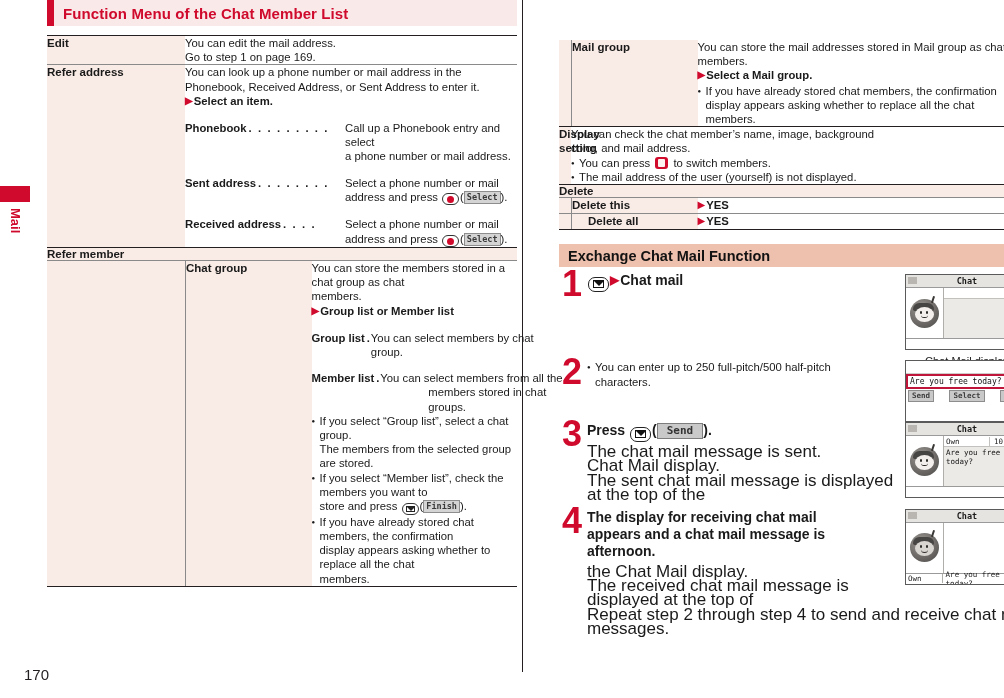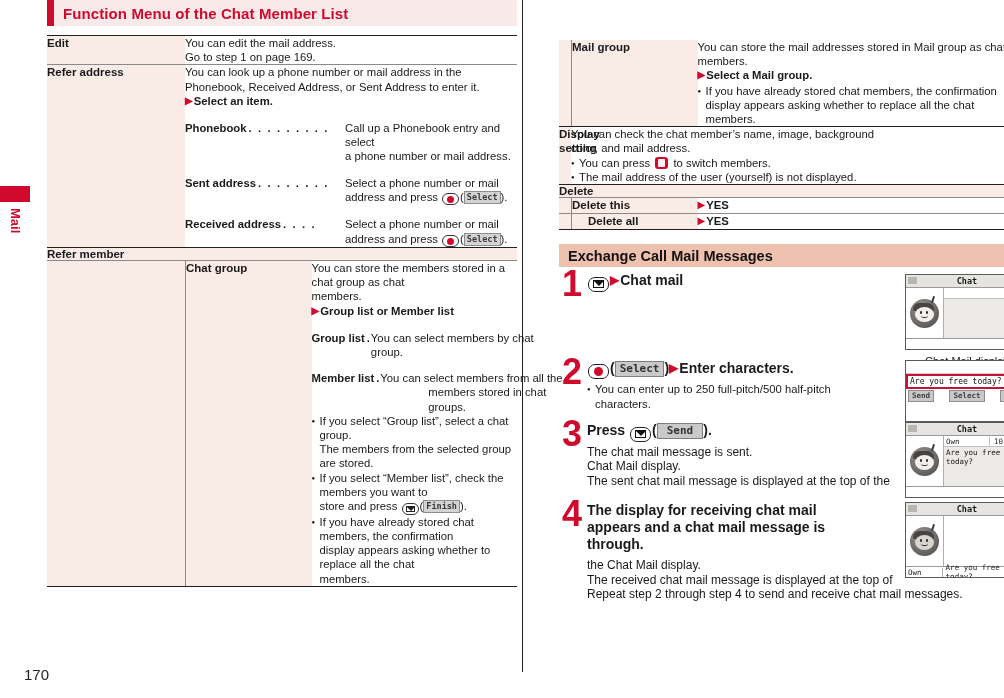--- a/index.html
+++ b/index.html
@@ -173,21 +173,21 @@
     font-size: 36px; font-weight: bold; color: #cf0a2c;
     font-family: "Liberation Sans", sans-serif;
     line-height: 36px;
     width: 26px; text-align: center;
   }
   .step-body { margin-left: 28px; padding-right: 132px; }
   .step-head {
     font-size: 14px; font-weight: bold; line-height: 17px;
     display: block;
   }
-  .step-sub { font-size: 12px; line-height: 14.4px; margin-top: 3px; }
+  .step-sub { font-size: 17px; line-height: 14.4px; margin-top: 3px; }
 
   .key-lg {
     display: inline-flex; align-items: center; justify-content: center;
     width: 21px; height: 15px;
     border: 1.5px solid #222; border-radius: 7px;
     vertical-align: -3px; background: #fff; margin: 0 1px;
   }
   .key-lg .dot { width: 9px; height: 9px; border-radius: 50%; background: #d10a2c; }
   .key-lg .env { width: 11px; height: 8px; border: 1.3px solid #111; position: relative; }
   .key-lg .env:before {
@@ -516,21 +516,21 @@
               </table>
         </td>
       </tr>
       <tr>
             <td class="rule-bot" colspan="2" style="height:0;padding:0"></td>
           </tr>
     </tbody>
       </table>
 
     <div class="sec-title2">
-      <div class="txt">Exchange Call Mail Messages</div>
+      <div class="txt">Exchange Chat Mail Function</div>
     </div>
 
     <div class="step" style="min-height:82px">
       <div class="step-num">1</div>
       <div class="step-body">
         <div class="step-head">
           <span class="key-lg">
               <span class="env"></span>
             </span><span class="arrow" style="font-size:12px">▶</span><span>Chat mail</span>
         </div>
@@ -565,25 +565,20 @@
             <span class="txt2"></span>
           </div>
         </div>
         <div class="shot-cap">Chat Mail display</div>
       </div>
     </div>
 
     <div class="step" style="min-height:58px;margin-top:6px">
       <div class="step-num">2</div>
       <div class="step-body">
-        <div class="step-head">
-          <span class="key-lg">
-              <span class="dot"></span>
-            </span>(<span class="softkey-lg">Select</span>)<span class="arrow" style="font-size:12px">▶</span><span>Enter characters.</span>
-        </div>
         <ul class="bul" style="margin-top:3px">
           <li>
             <span>You can enter up to 250 full-pitch/500 half-pitch</span><br>
             <span>characters.</span>
           </li>
         </ul>
       </div>
       <div class="shot" style="top:0px">
         <div class="screen-edit">
           <div class="edit-top"></div>
@@ -644,21 +639,21 @@
         </div>
       </div>
     </div>
 
     <div class="step" style="min-height:100px;margin-top:6px">
       <div class="step-num">4</div>
       <div class="step-body">
         <div class="step-head">
           <span>The display for receiving chat mail</span><br>
           <span>appears and a chat mail message is</span><br>
-          <span>through.</span>
+          <span>afternoon.</span>
         </div>
         <div class="step-sub" style="margin-top:5px">
           <div>the Chat Mail display.</div>
           <div>The received chat mail message is displayed at the top of</div>
           <div style="width:470px">Repeat step 2 through step 4 to send and receive chat mail messages.</div>
         </div>
       </div>
       <div class="shot" style="top:0px">
         <div class="screen">
           <div class="scr-title">

